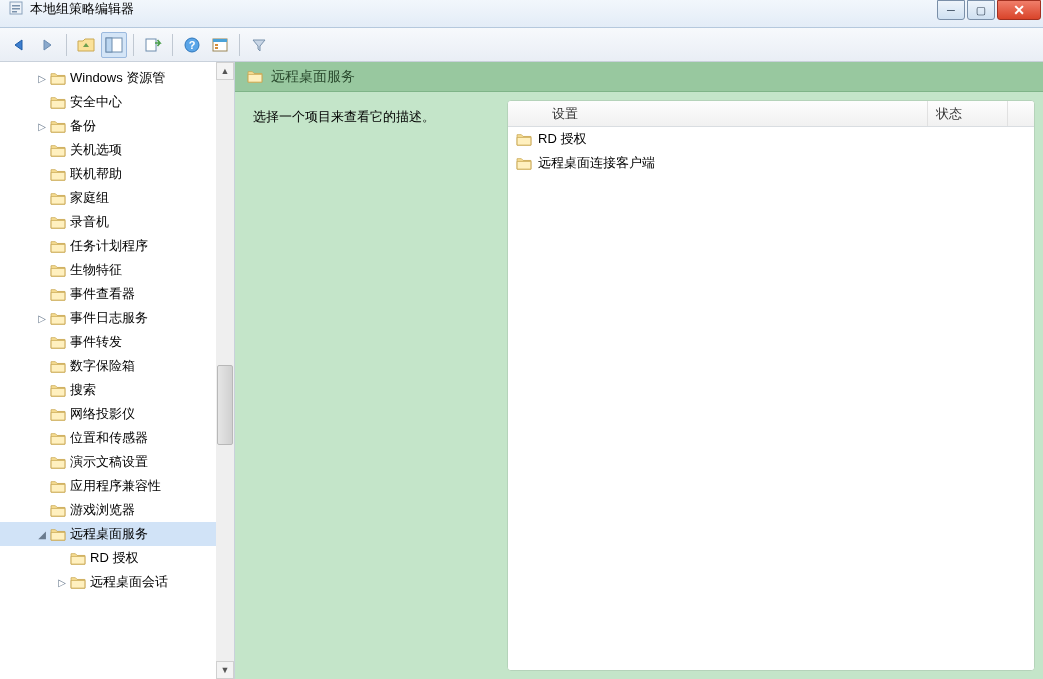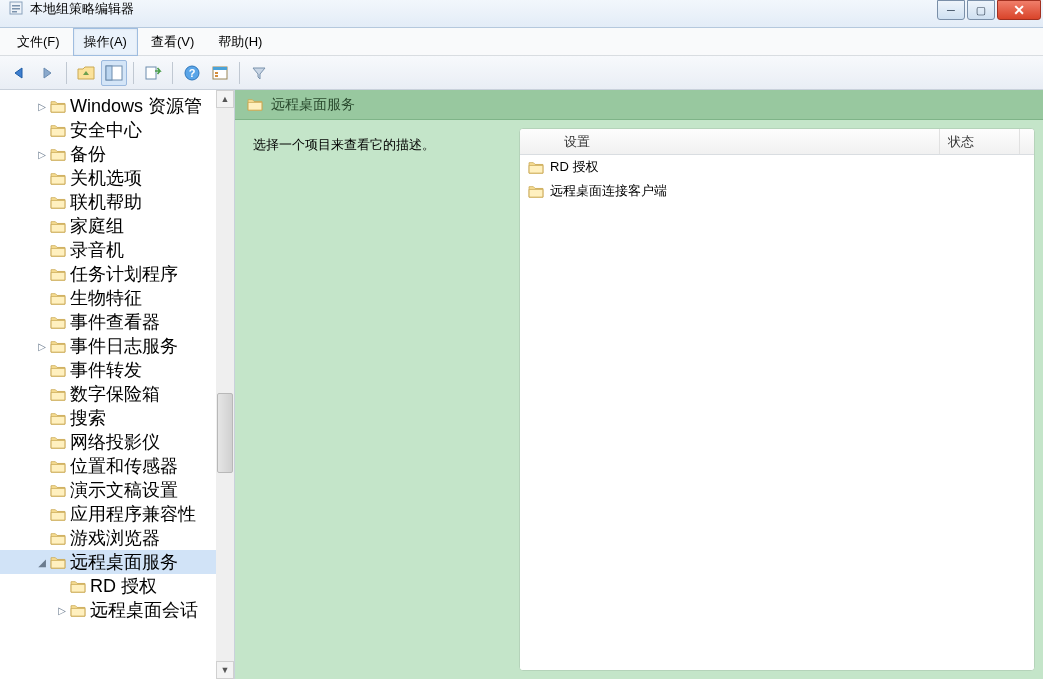--- a/index.html
+++ b/index.html
@@ -31,26 +31,26 @@
     .tree-scroll { position: absolute; right: 0; top: 0; width: 18px; height: 100%; background: #ededed; display:flex; flex-direction:column;}
     .scroll-arrow-up, .scroll-arrow-down { height: 18px; background: #f3f3f3; border: 1px solid #d0d0d0; display:flex; align-items:center; justify-content:center; font-size:9px; color:#555;}
     .scroll-track { flex:1; position:relative; background: #efefef;}
     .scroll-thumb { position:absolute; left:1px; right:1px; top: 285px; height: 80px; background: linear-gradient(90deg,#e5e5e5,#d0d0d0); border:1px solid #b8b8b8; border-radius:2px;}
     .tree { padding-top: 4px; width: calc(100% - 18px); }
     .tree-row { display: flex; align-items: center; height: 24px; padding-left: 0; cursor: default; white-space: nowrap;}
     .tree-row.selected { background: #d1e3f7; }
     .expander { width: 12px; height: 12px; display: flex; align-items: center; justify-content: center; color: #6a7b8e; font-size: 10px; flex-shrink:0;}
     .indent { display:inline-block; flex-shrink:0;}
     .folder-icon { width: 16px; height: 13px; margin: 0 4px 0 2px; flex-shrink:0;}
-    .tree-label { font-size: 18px; overflow:hidden; text-overflow: clip;}
+    .tree-label { font-size: 13px; overflow:hidden; text-overflow: clip;}
     
     .detail-pane { flex: 1; background: #c4e5c9; display: flex; flex-direction: column; min-width: 0;}
     .detail-header { height: 30px; background: #98c89f; display: flex; align-items: center; padding-left: 10px; border-bottom: 1px solid #7fb488; color: #2a4a2e; font-size: 14px;}
     .detail-header .folder-icon { margin-right: 8px; }
-    .detail-body { flex: 1; display: flex; padding: 8px; gap: 16px;}
+    .detail-body { flex: 1; display: flex; padding: 8px; gap: 4px;}
     .desc-col { width: 260px; padding: 8px 10px; color: #000; font-size: 13px;}
     .list-col { flex: 1; background: #fff; border-radius: 4px; border: 1px solid #b5d3ba; overflow: hidden; display: flex; flex-direction: column;}
     .list-header { display: flex; height: 26px; background: linear-gradient(#fdfdfd,#f1f1f1); border-bottom: 1px solid #d9dde1;}
     .col-h { padding: 4px 8px; font-size: 13px; color: #333; border-right: 1px solid #e1e1e1; display:flex; align-items:center;}
     .col-setting { width: 420px; padding-left: 44px; }
     .col-status { width: 80px; }
     .list-rows { flex:1; background:#fff;}
     .list-row { display: flex; align-items: center; height: 24px; padding-left: 6px; cursor: default;}
     .list-row .folder-icon { margin-right: 6px;}
     .list-row-label { font-size: 13px; }
@@ -76,26 +76,20 @@
         </div>
       <div class="win-btn">
           <span>▢</span>
         </div>
       <div class="win-btn close">
           <span>✕</span>
         </div>
     </div>
   </div>
 
-  <div class="menubar">
-    <div class="menu-item">文件(F)</div>
-    <div class="menu-item active">操作(A)</div>
-    <div class="menu-item">查看(V)</div>
-    <div class="menu-item">帮助(H)</div>
-  </div>
 
   <div class="toolbar">
     <div class="tb-btn">
       <svg width="18" height="18">
           <path d="M12 4 L5 9 L12 14 Z" fill="#3d7ecf" stroke="#1e5da6"></path>
         </svg>
     </div>
     <div class="tb-btn">
       <svg width="18" height="18">
           <path d="M6 4 L13 9 L6 14 Z" fill="#8aa9cc" stroke="#6b8cb1"></path>

